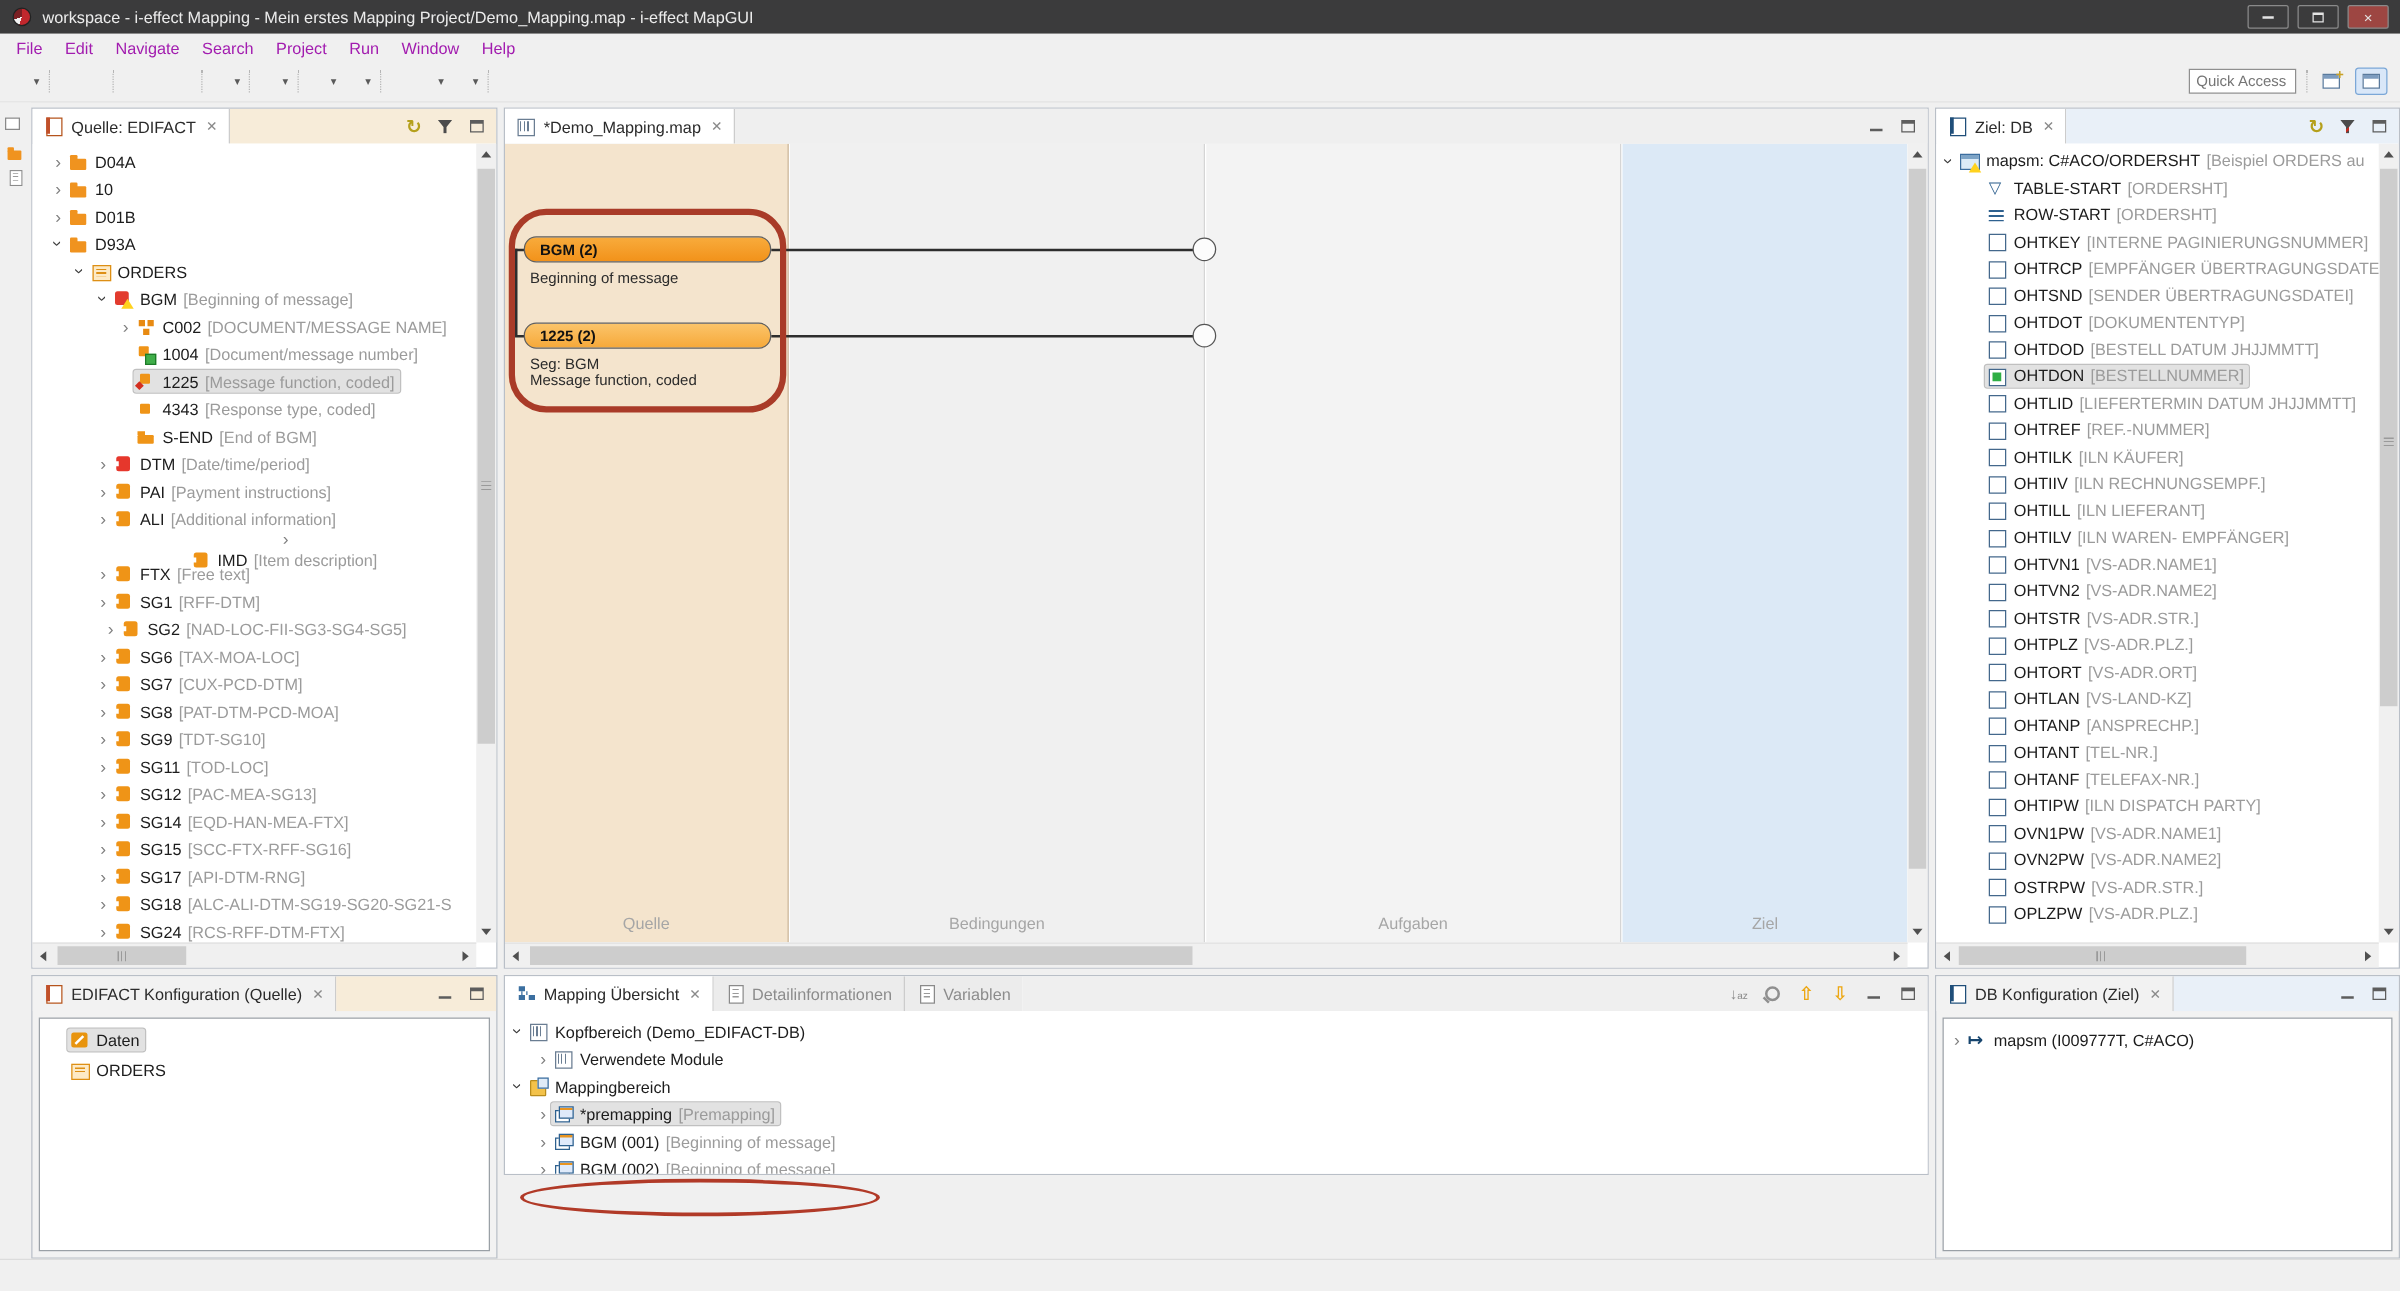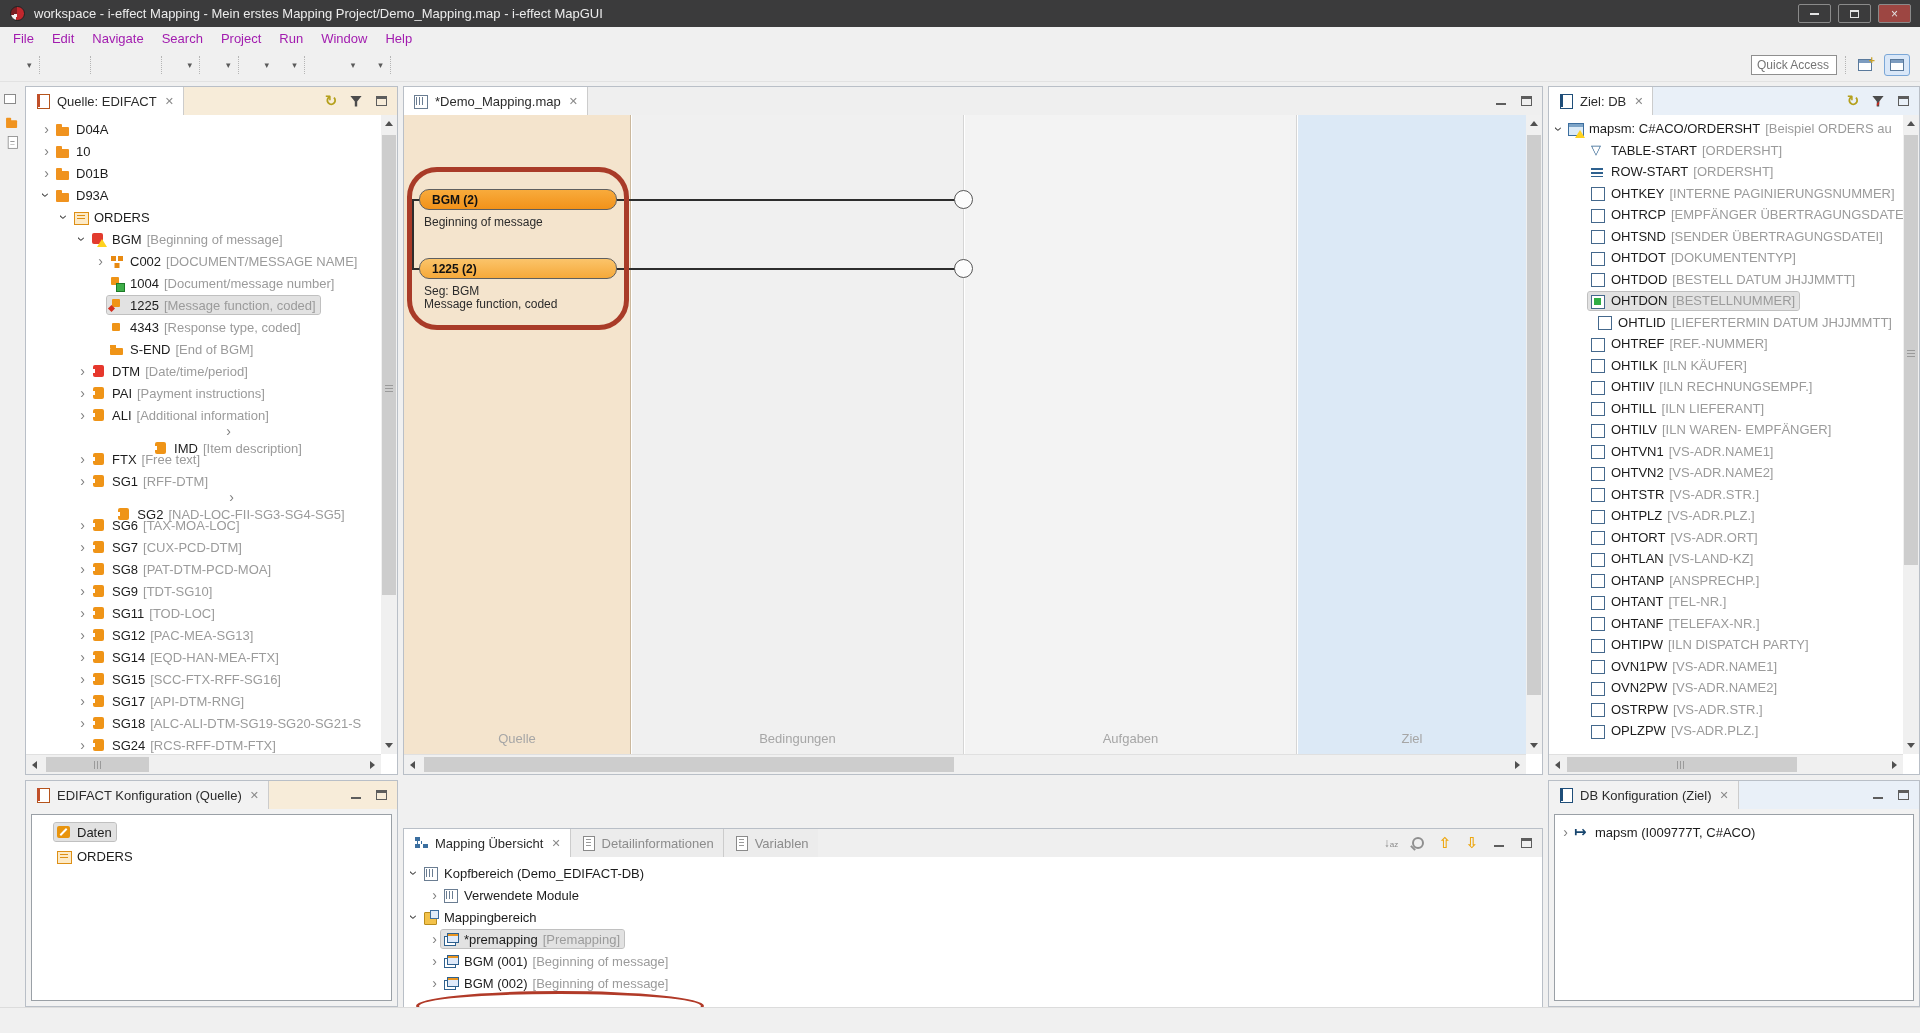--- a/index.html
+++ b/index.html
@@ -420,21 +420,21 @@
         </span>
       </div>
       <div class="trow" style="padding-left: 50px;">
         <span class="chev chev-c"></span>
         <span class="hit">
           <span class="ic ic-seg"></span>
           <span class="lbl">SG1</span>
           <span class="desc">[RFF-DTM]</span>
         </span>
       </div>
-      <div class="trow" style="padding-left: 56px; flex-direction: column;">
+      <div class="trow" style="padding-left: 56px;">
         <span class="chev chev-c"></span>
         <span class="hit">
           <span class="ic ic-seg"></span>
           <span class="lbl">SG2</span>
           <span class="desc">[NAD-LOC-FII-SG3-SG4-SG5]</span>
         </span>
       </div>
       <div class="trow" style="padding-left: 50px;">
         <span class="chev chev-c"></span>
         <span class="hit">
@@ -695,21 +695,21 @@
         </span>
       </div>
       <div class="trow sel" style="padding-left: 26px; height: 21.5px;">
         <span class="chev chev-n"></span>
         <span class="hit">
           <span class="ic ic-checkbox-green"></span>
           <span class="lbl">OHTDON</span>
           <span class="desc">[BESTELLNUMMER]</span>
         </span>
       </div>
-      <div class="trow" style="padding-left: 26px; height: 21.5px; justify-content: center;">
+      <div class="trow" style="padding-left: 26px; height: 21.5px;">
         <span class="chev chev-n"></span>
         <span class="hit">
           <span class="ic ic-checkbox"></span>
           <span class="lbl">OHTLID</span>
           <span class="desc">[LIEFERTERMIN DATUM JHJJMMTT]</span>
         </span>
       </div>
       <div class="trow" style="padding-left: 26px; height: 21.5px;">
         <span class="chev chev-n"></span>
         <span class="hit">
@@ -905,21 +905,21 @@
       </div>
       <div class="trow" style="padding-left: 22px; height: 24px;">
         <span class="hit">
           <span class="ic ic-orders"></span>
           <span class="lbl">ORDERS</span>
         </span>
       </div>
     </div>
 </div>
 
-<div class="panel" style="left:403px;top:780px;width:1140px;height:199px;margin-top:48px;">
+<div class="panel" style="left:403px;top:780px;width:1140px;height:160px;">
   <div class="phead">
     <div class="ptab">
       <span class="ic ic-overview"></span>
       <span class="tlabel">Mapping Übersicht</span>
       <span class="tclose">✕</span>
     </div>
     <div class="ptab" style="background:#ececec;color:#8c8c8c;">
       <span class="ic ic-doc-gray"></span>
       <span class="tlabel" style="color:#8c8c8c;">Detailinformationen</span>
     </div>

